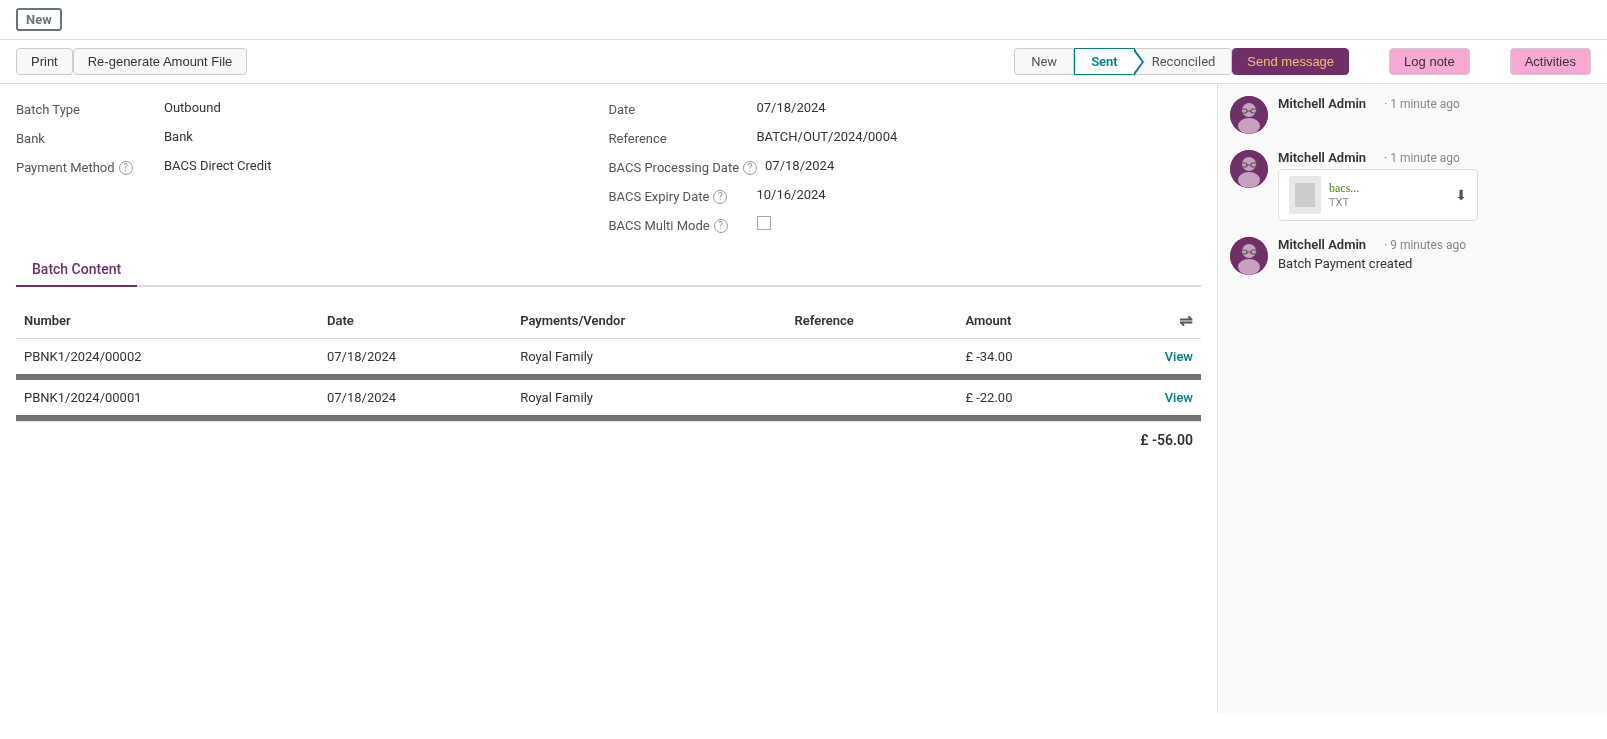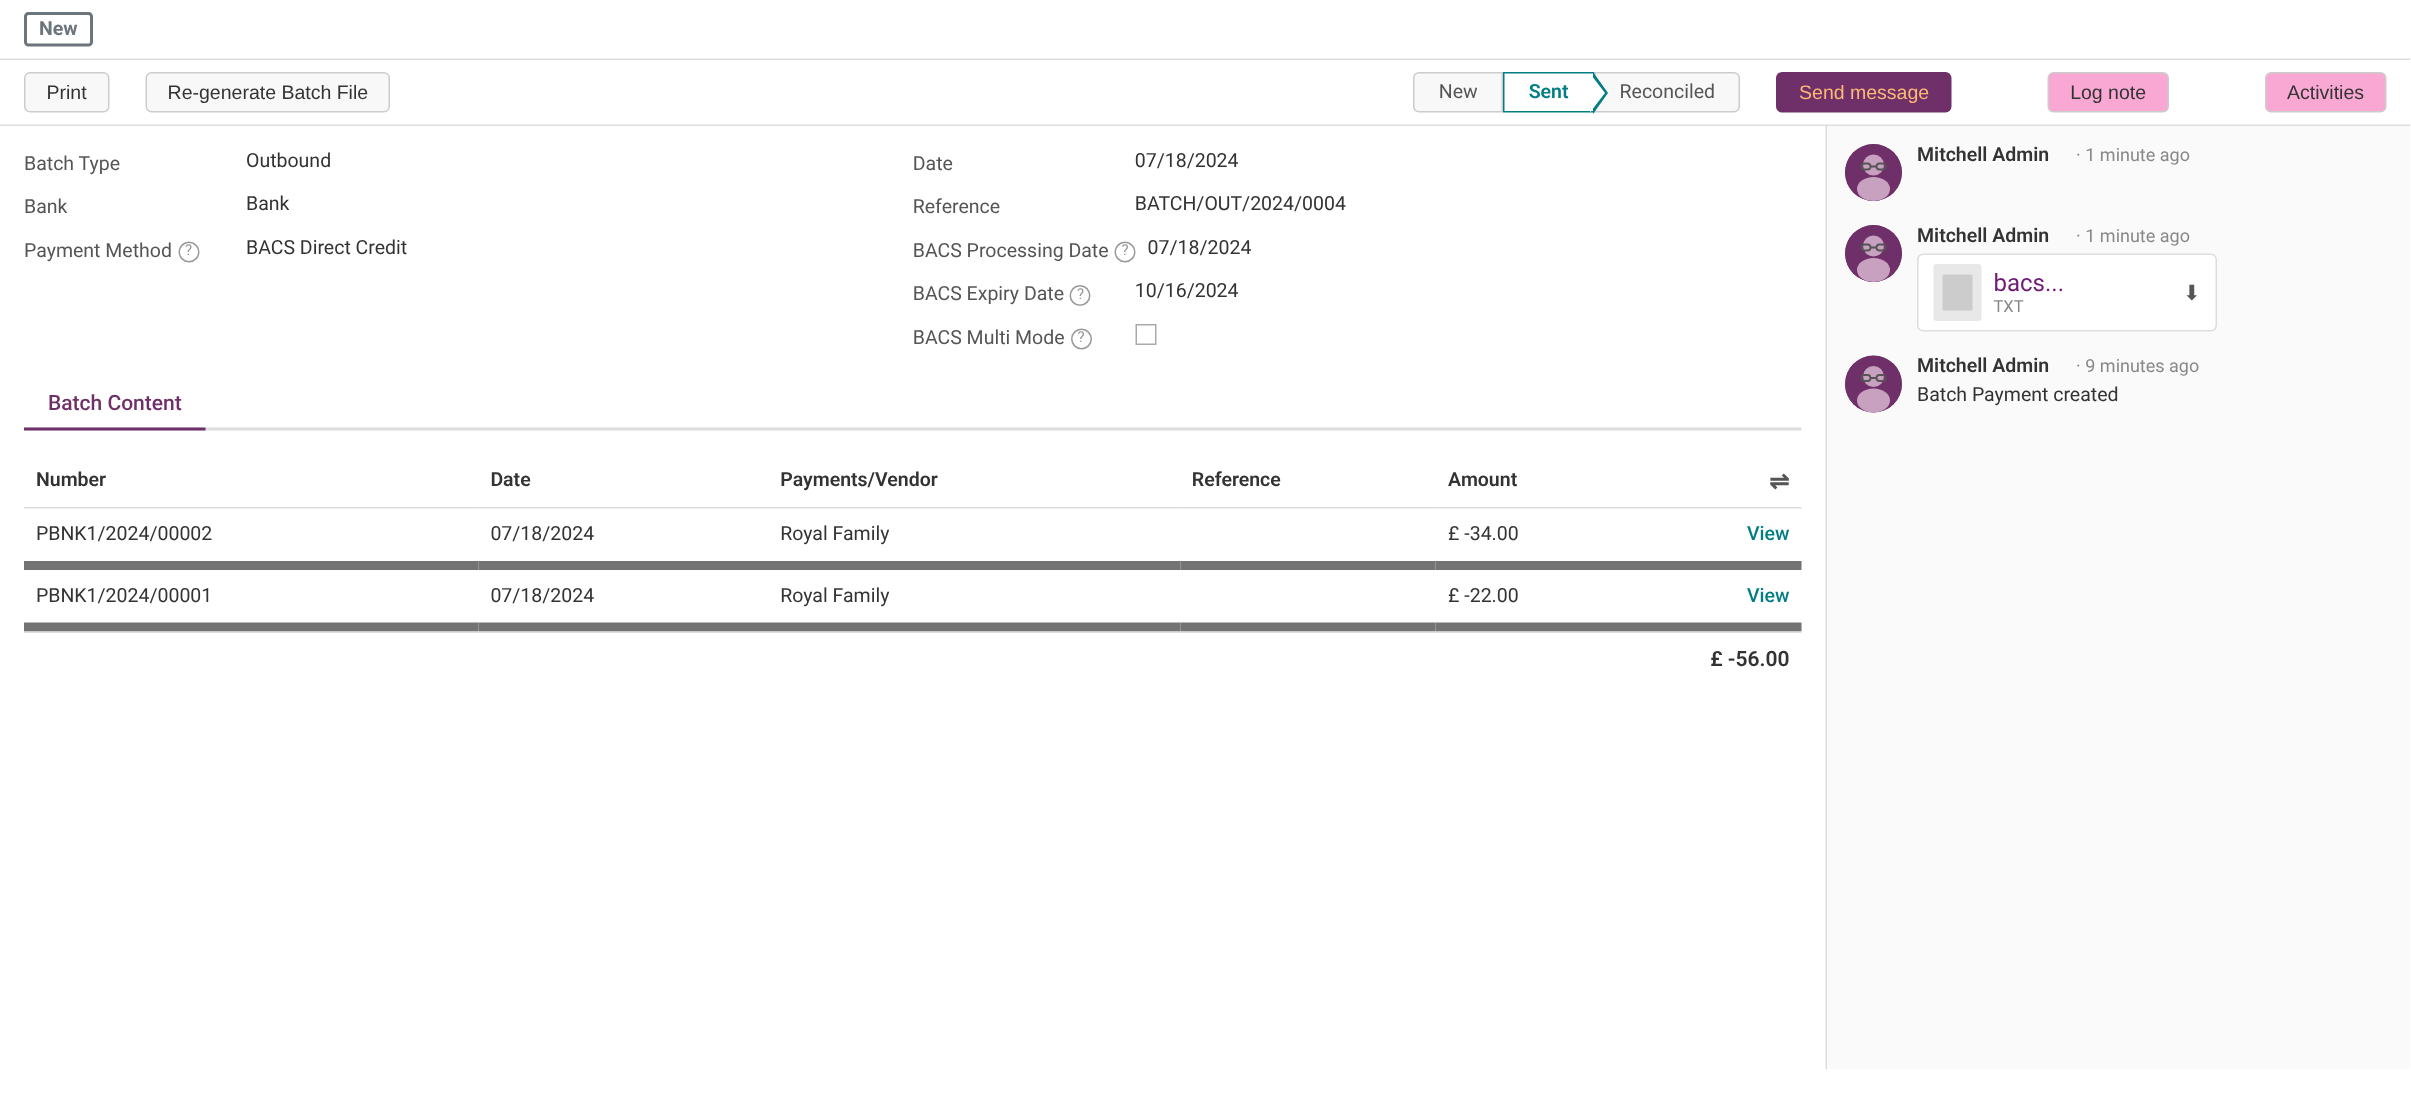--- a/index.html
+++ b/index.html
@@ -26,21 +26,21 @@
     .page-title { color: #017e84; font-size: 15px; font-weight: 600; }
     .page-subtitle { font-size: 13px; color: #555; display: flex; align-items: center; gap: 6px; }
     .gear-icon { color: #888; cursor: pointer; }
 
     
     .toolbar {
       display: flex;
       align-items: center;
       padding: 8px 16px;
       border-bottom: 1px solid #ddd;
-      gap: 24px;
+      gap: 0;
     }
     .btn {
       padding: 5px 14px;
       border: 1px solid #ccc;
       border-radius: 4px;
       background: #f8f8f8;
       cursor: pointer;
       font-size: 13px;
       color: #333;
     }
@@ -288,34 +288,34 @@
       flex-shrink: 0;
     }
     .file-icon::before {
       content: '';
       display: block;
       width: 20px;
       height: 24px;
       background: #ccc;
       border-radius: 1px;
     }
-    .file-name { font-size: 16px; color: #701a75; }
+    .file-name { font-size: 12px; color: #4d7c0f; font-family: Liberation Serif, serif; }
     .file-type { font-size: 11px; color: #888; }
     .download-icon { color: #555; cursor: pointer; margin-left: auto; }
   </style>
 </head>
 <body>
 
 <div class="page-header">
   <span class="new-badge">New</span>
 </div>
 
 <div class="toolbar">
   <button class="btn">Print</button>
-  <button class="btn">Re-generate Batch File</button>
+  <button class="btn">Re-generate Amount File</button>
   <div class="spacer"></div>
   <div class="status-pipeline">
     <div class="status-step">New</div>
     <div class="status-step active">Sent</div>
     <div class="status-step">Reconciled</div>
   </div>
   <button class="btn btn-purple">Send message</button>
   <button class="btn btn-outline">Log note</button>
   <button class="btn btn-outline">Activities</button>
 </div>

